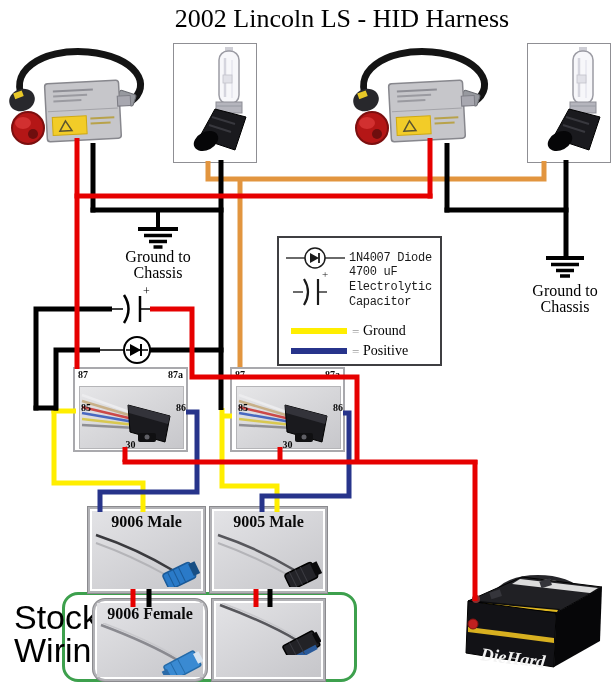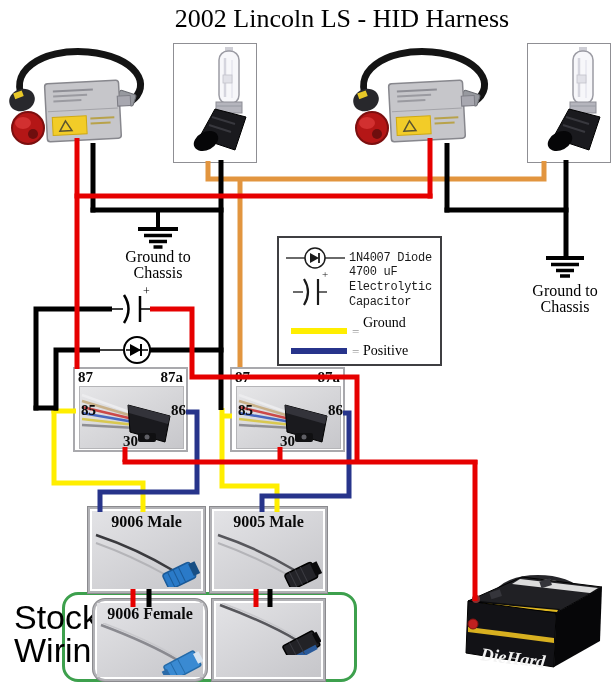--- a/index.html
+++ b/index.html
@@ -11,21 +11,21 @@
   .sans{font-family:"Liberation Sans",sans-serif;}
 
   #title{left:72px;top:4px;right:0;text-align:center;font-size:26px;color:#000;z-index:20;}
 
   
   .frame{box-sizing:border-box;background:#fff;z-index:10;padding-left:10px;}
   .bulb-box{border:1.5px solid #8f8f94;}
   .relay-box{border:2px solid #a9a9ad;padding:0;}
   .relay-photo{position:absolute;left:4px;top:17px;width:103px;height:61px;
                background:linear-gradient(150deg,#e6e6e8,#c7c7cb);border:1px solid #b5b5b8;}
-  .pin{position:absolute;font-weight:bold;font-size:15px;color:#0a0a0a;z-index:12;}
+  .pin{position:absolute;font-weight:bold;font-size:10px;color:#0a0a0a;z-index:12;}
   .conn-box{border:2px solid #b2b2b6;box-shadow:0 0 0 1px #8a8a8e;}
   .conn-photo{position:absolute;inset:2px;background:linear-gradient(150deg,#e3e3e6,#c6c6ca);}
   .conn-title{display:block;text-align:center;padding-top:2px;font-weight:bold;font-size:16px;color:#0a0a0a;}
 
   #legend-box{left:277px;top:236px;width:161px;height:126px;border:2px solid #3f3f42;background:#fff;z-index:10;}
   .leg-mono{font-size:12px;color:#1a1a1a;letter-spacing:-0.3px;}
   .leg-eq{color:#9a9a9a;font-size:13px;}
   .leg-word{font-size:14px;color:#000;}
 
   #green-box{left:62px;top:592px;width:295px;height:90px;border:3px solid #3da04d;
@@ -141,21 +141,21 @@
       </g>
       <text x="43" y="40" font-size="11" fill="#1a1a1a">+</text>
       <rect x="12" y="90" width="56" height="6" fill="#ffee00"></rect>
       <rect x="12" y="110" width="56" height="6" fill="#27348b"></rect>
     </svg>
     <span class="abs mono leg-mono" style="left:70px;top:13px;">1N4007 Diode</span>
     <span class="abs mono leg-mono" style="left:70px;top:27px;">4700 uF</span>
     <span class="abs mono leg-mono" style="left:70px;top:42px;">Electrolytic</span>
     <span class="abs mono leg-mono" style="left:70px;top:57px;">Capacitor</span>
     <span class="abs serif leg-eq" style="left:73px;top:86px;">=</span>
-    <span class="abs serif leg-word" style="left:84px;top:77px;">Ground</span>
+    <span class="abs serif leg-word" style="left:84px;top:85px;">Ground</span>
     <span class="abs serif leg-eq" style="left:73px;top:106px;">=</span>
     <span class="abs serif leg-word" style="left:84px;top:105px;">Positive</span>
   </div>
 
   <div class="abs serif gnd-text" style="left:116px;top:249px;">
     <div>Ground to</div>
     <div>Chassis</div>
   </div>
   <div class="abs serif gnd-text" style="left:523px;top:283px;">
     <div>Ground to</div>

